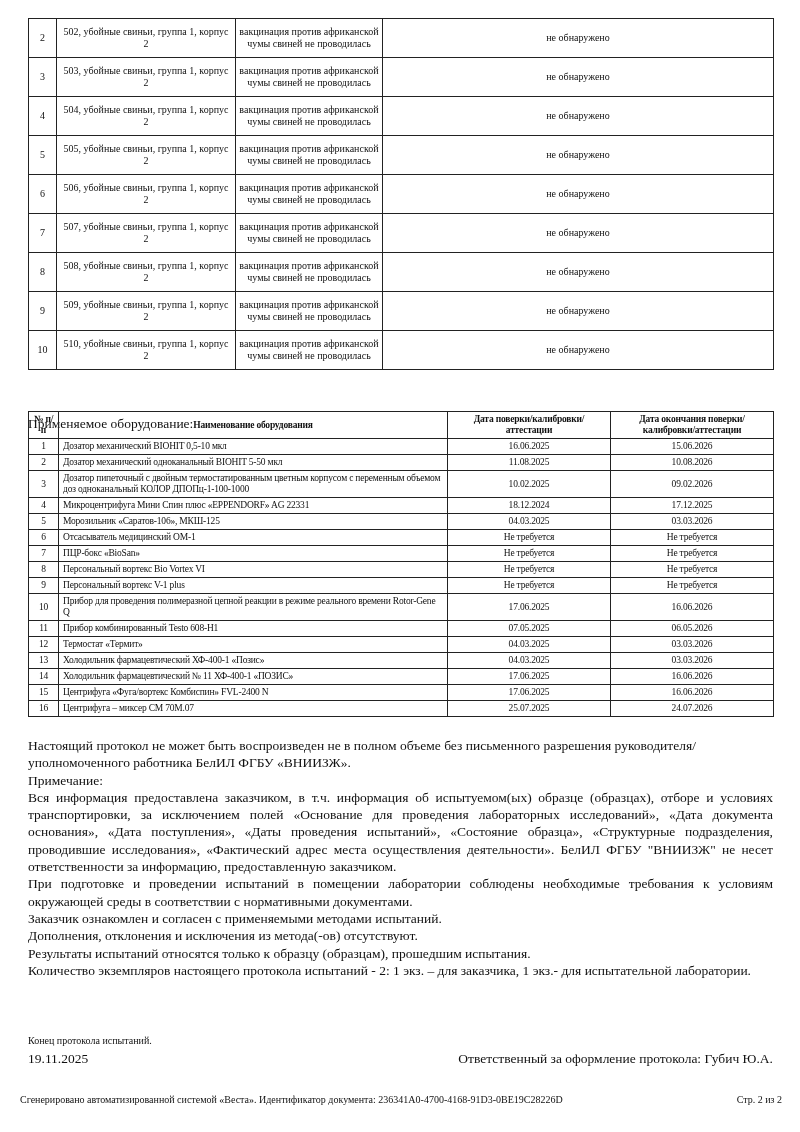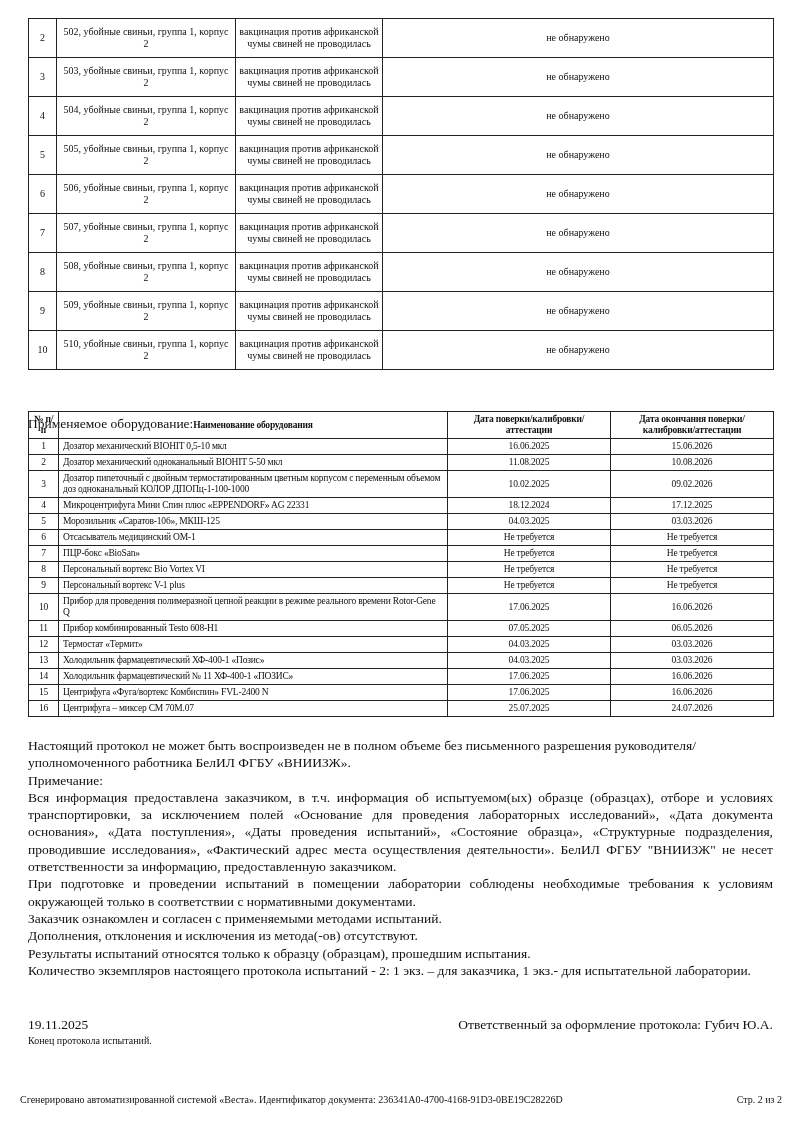--- a/index.html
+++ b/index.html
@@ -23,21 +23,21 @@
   .equip-table td.tall { height: 26px; }
   .equip-table col.e1 { width: 30px; }
   .equip-table col.e2 { width: 389px; }
   .equip-table col.e3 { width: 163px; }
   .equip-table col.e4 { width: 163px; }
 
   .notes { position: absolute; left: 28px; top: 737px; width: 745px; font-size: 13.5px; line-height: 17.3px; }
   .notes p { margin: 0; }
   .notes p.just { text-align: justify; text-align-last: left; }
 
-  .sign-row { position: absolute; left: 28px; top: 1017px; width: 745px; font-size: 13.5px; display: flex; justify-content: space-between; }
+  .sign-row { position: absolute; left: 28px; top: 1051px; width: 745px; font-size: 13.5px; display: flex; justify-content: space-between; }
   .end-line { position: absolute; left: 28px; top: 1035px; font-size: 10px; }
 
   .footer { position: absolute; left: 20px; top: 1093px; width: 762px; font-size: 10px; line-height: 14px; }
   .footer .row2 { display: flex; justify-content: space-between; }
 </style>
 </head>
 <body>
 
 <table class="results-table">
   <colgroup>
@@ -218,21 +218,21 @@
         <td>25.07.2025</td>
         <td>24.07.2026</td>
       </tr>
   </tbody>
 </table>
 
 <div class="notes">
   <p>Настоящий протокол не может быть воспроизведен не в полном объеме без письменного разрешения руководителя/уполномоченного работника БелИЛ ФГБУ «ВНИИЗЖ».</p>
   <p>Примечание:</p>
   <p class="just">Вся информация предоставлена заказчиком, в т.ч. информация об испытуемом(ых) образце (образцах), отборе и условиях транспортировки, за исключением полей «Основание для проведения лабораторных исследований», «Дата документа основания», «Дата поступления», «Даты проведения испытаний», «Состояние образца», «Структурные подразделения, проводившие исследования», «Фактический адрес места осуществления деятельности». БелИЛ ФГБУ "ВНИИЗЖ" не несет ответственности за информацию, предоставленную заказчиком.</p>
-  <p class="just">При подготовке и проведении испытаний в помещении лаборатории соблюдены необходимые требования к условиям окружающей только в соответствии с нормативными документами.</p>
+  <p class="just">При подготовке и проведении испытаний в помещении лаборатории соблюдены необходимые требования к условиям окружающей среды в соответствии с нормативными документами.</p>
   <p>Заказчик ознакомлен и согласен с применяемыми методами испытаний.</p>
   <p>Дополнения, отклонения и исключения из метода(-ов) отсутствуют.</p>
   <p>Результаты испытаний относятся только к образцу (образцам), прошедшим испытания.</p>
   <p class="just">Количество экземпляров настоящего протокола испытаний - 2: 1 экз. – для заказчика, 1 экз.- для испытательной лаборатории.</p>
 </div>
 
 <div class="sign-row">
   <span>19.11.2025</span>
   <span>Ответственный за оформление протокола: Губич Ю.А.</span>
 </div>

